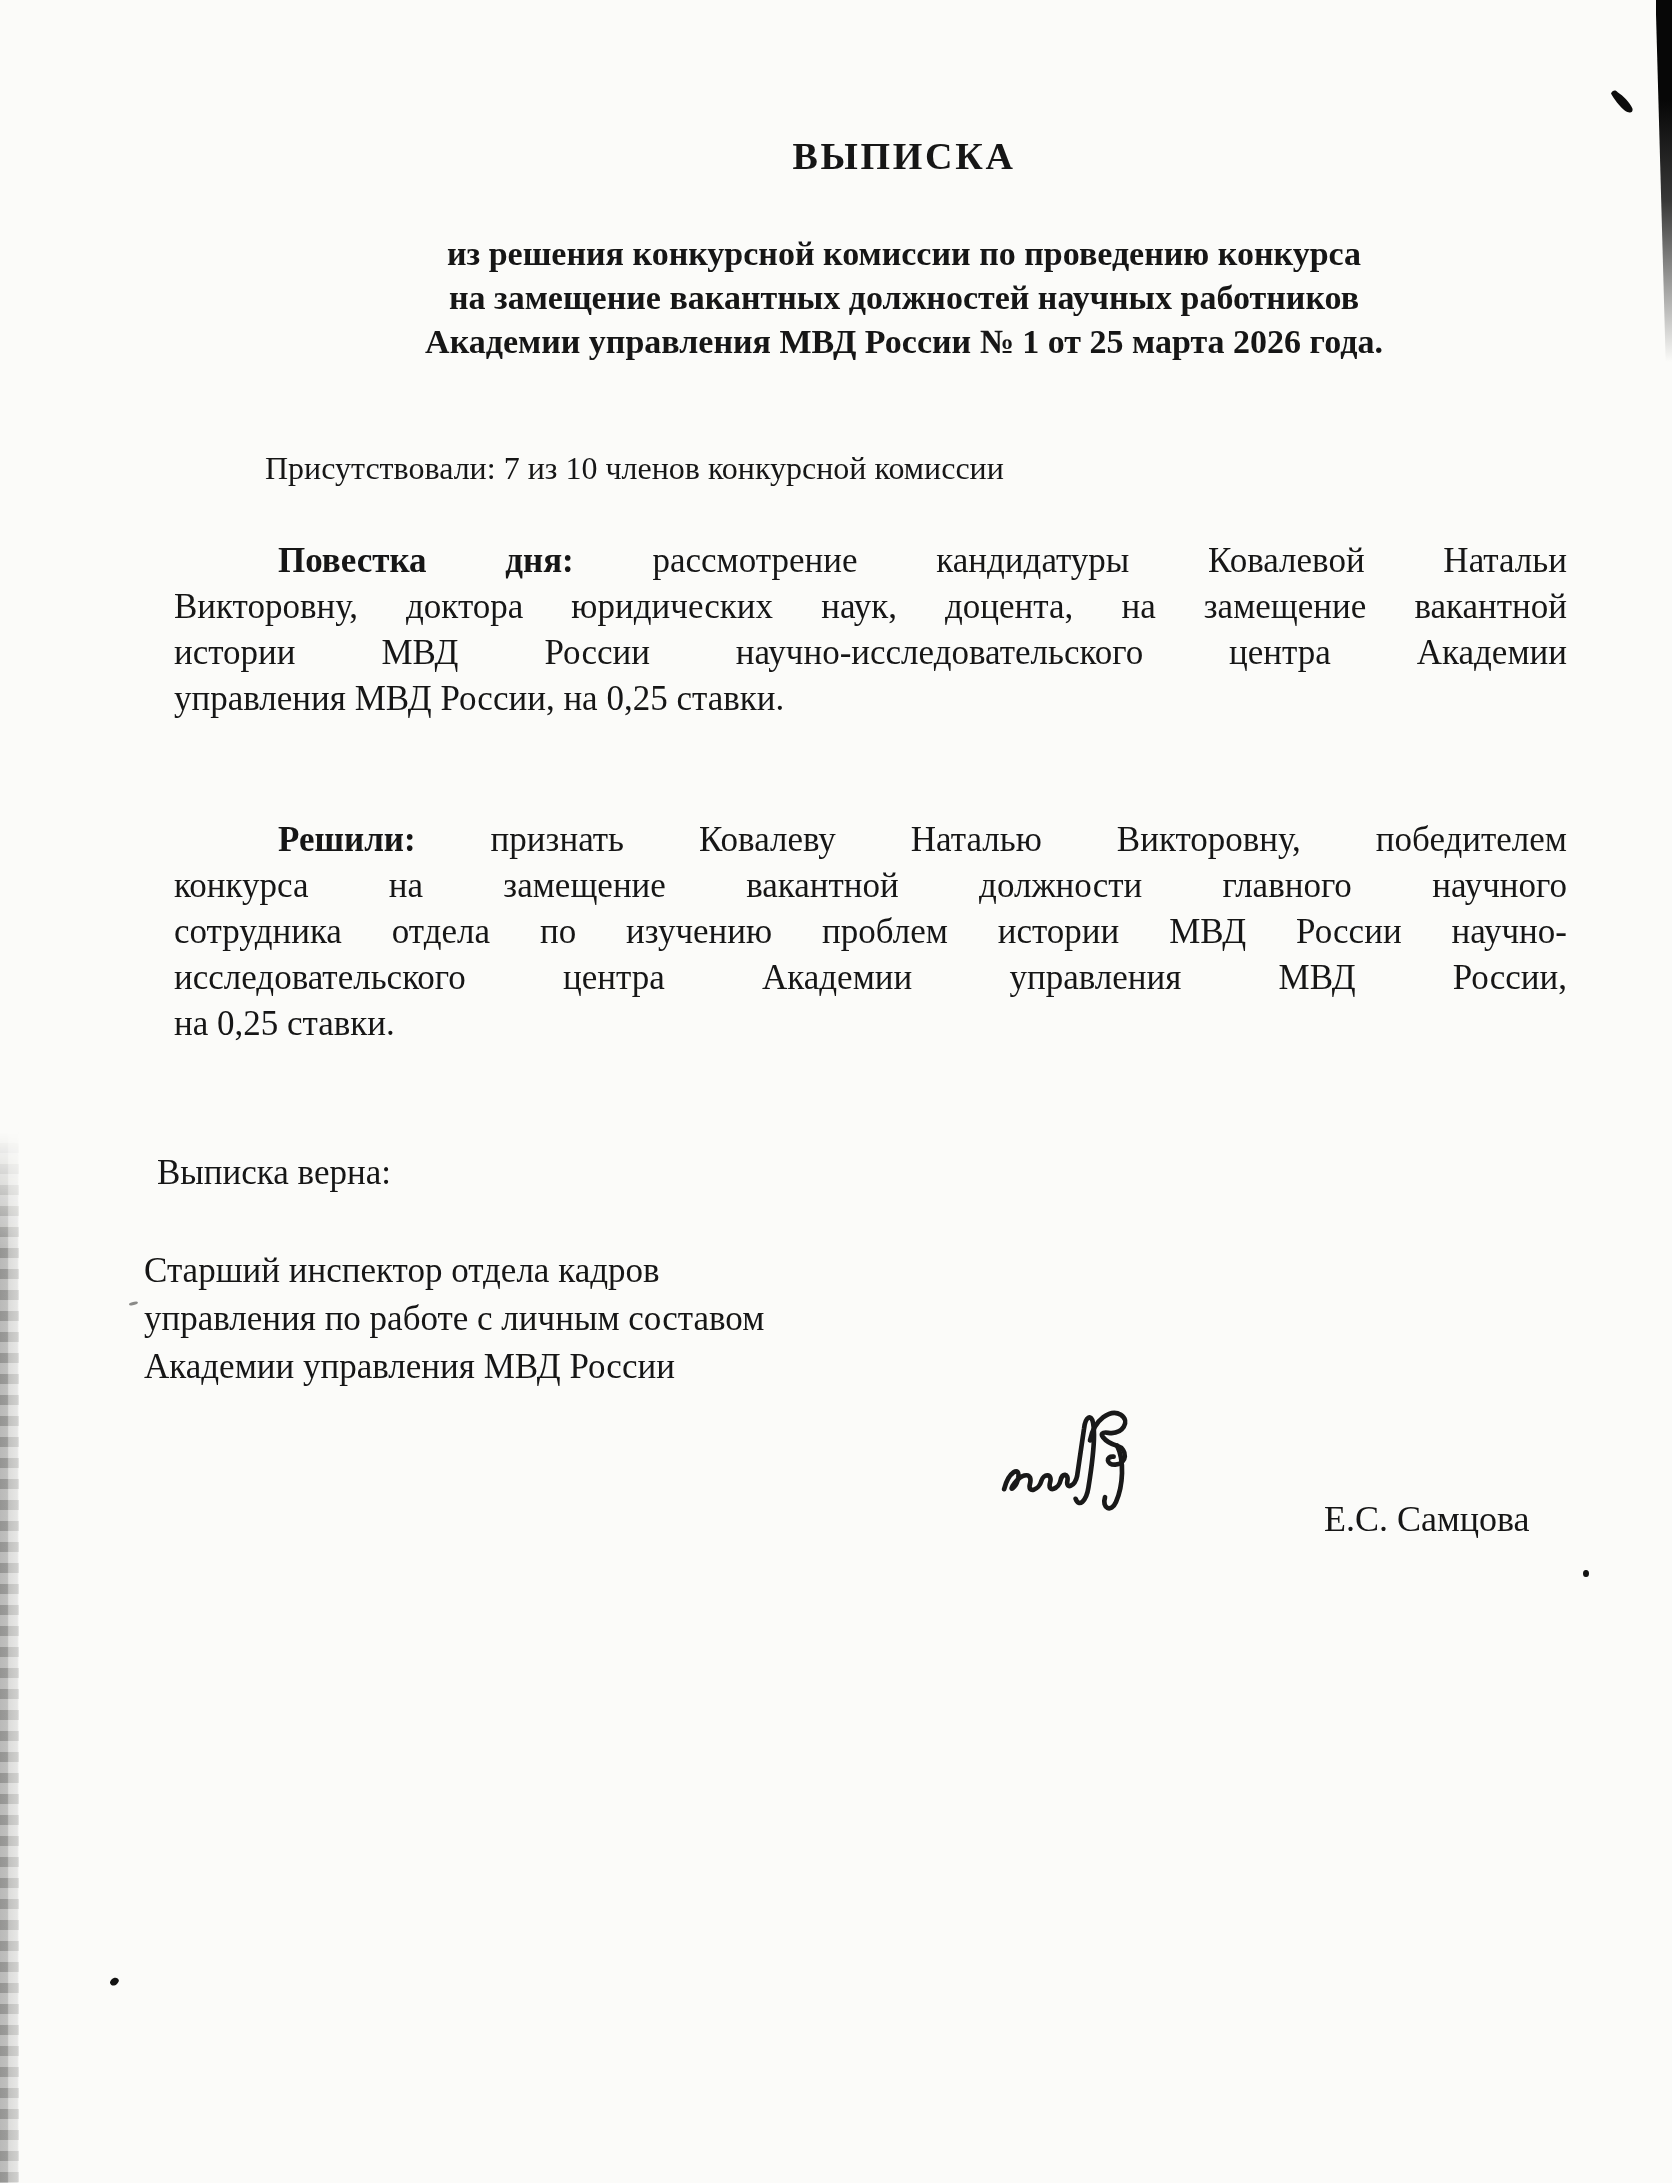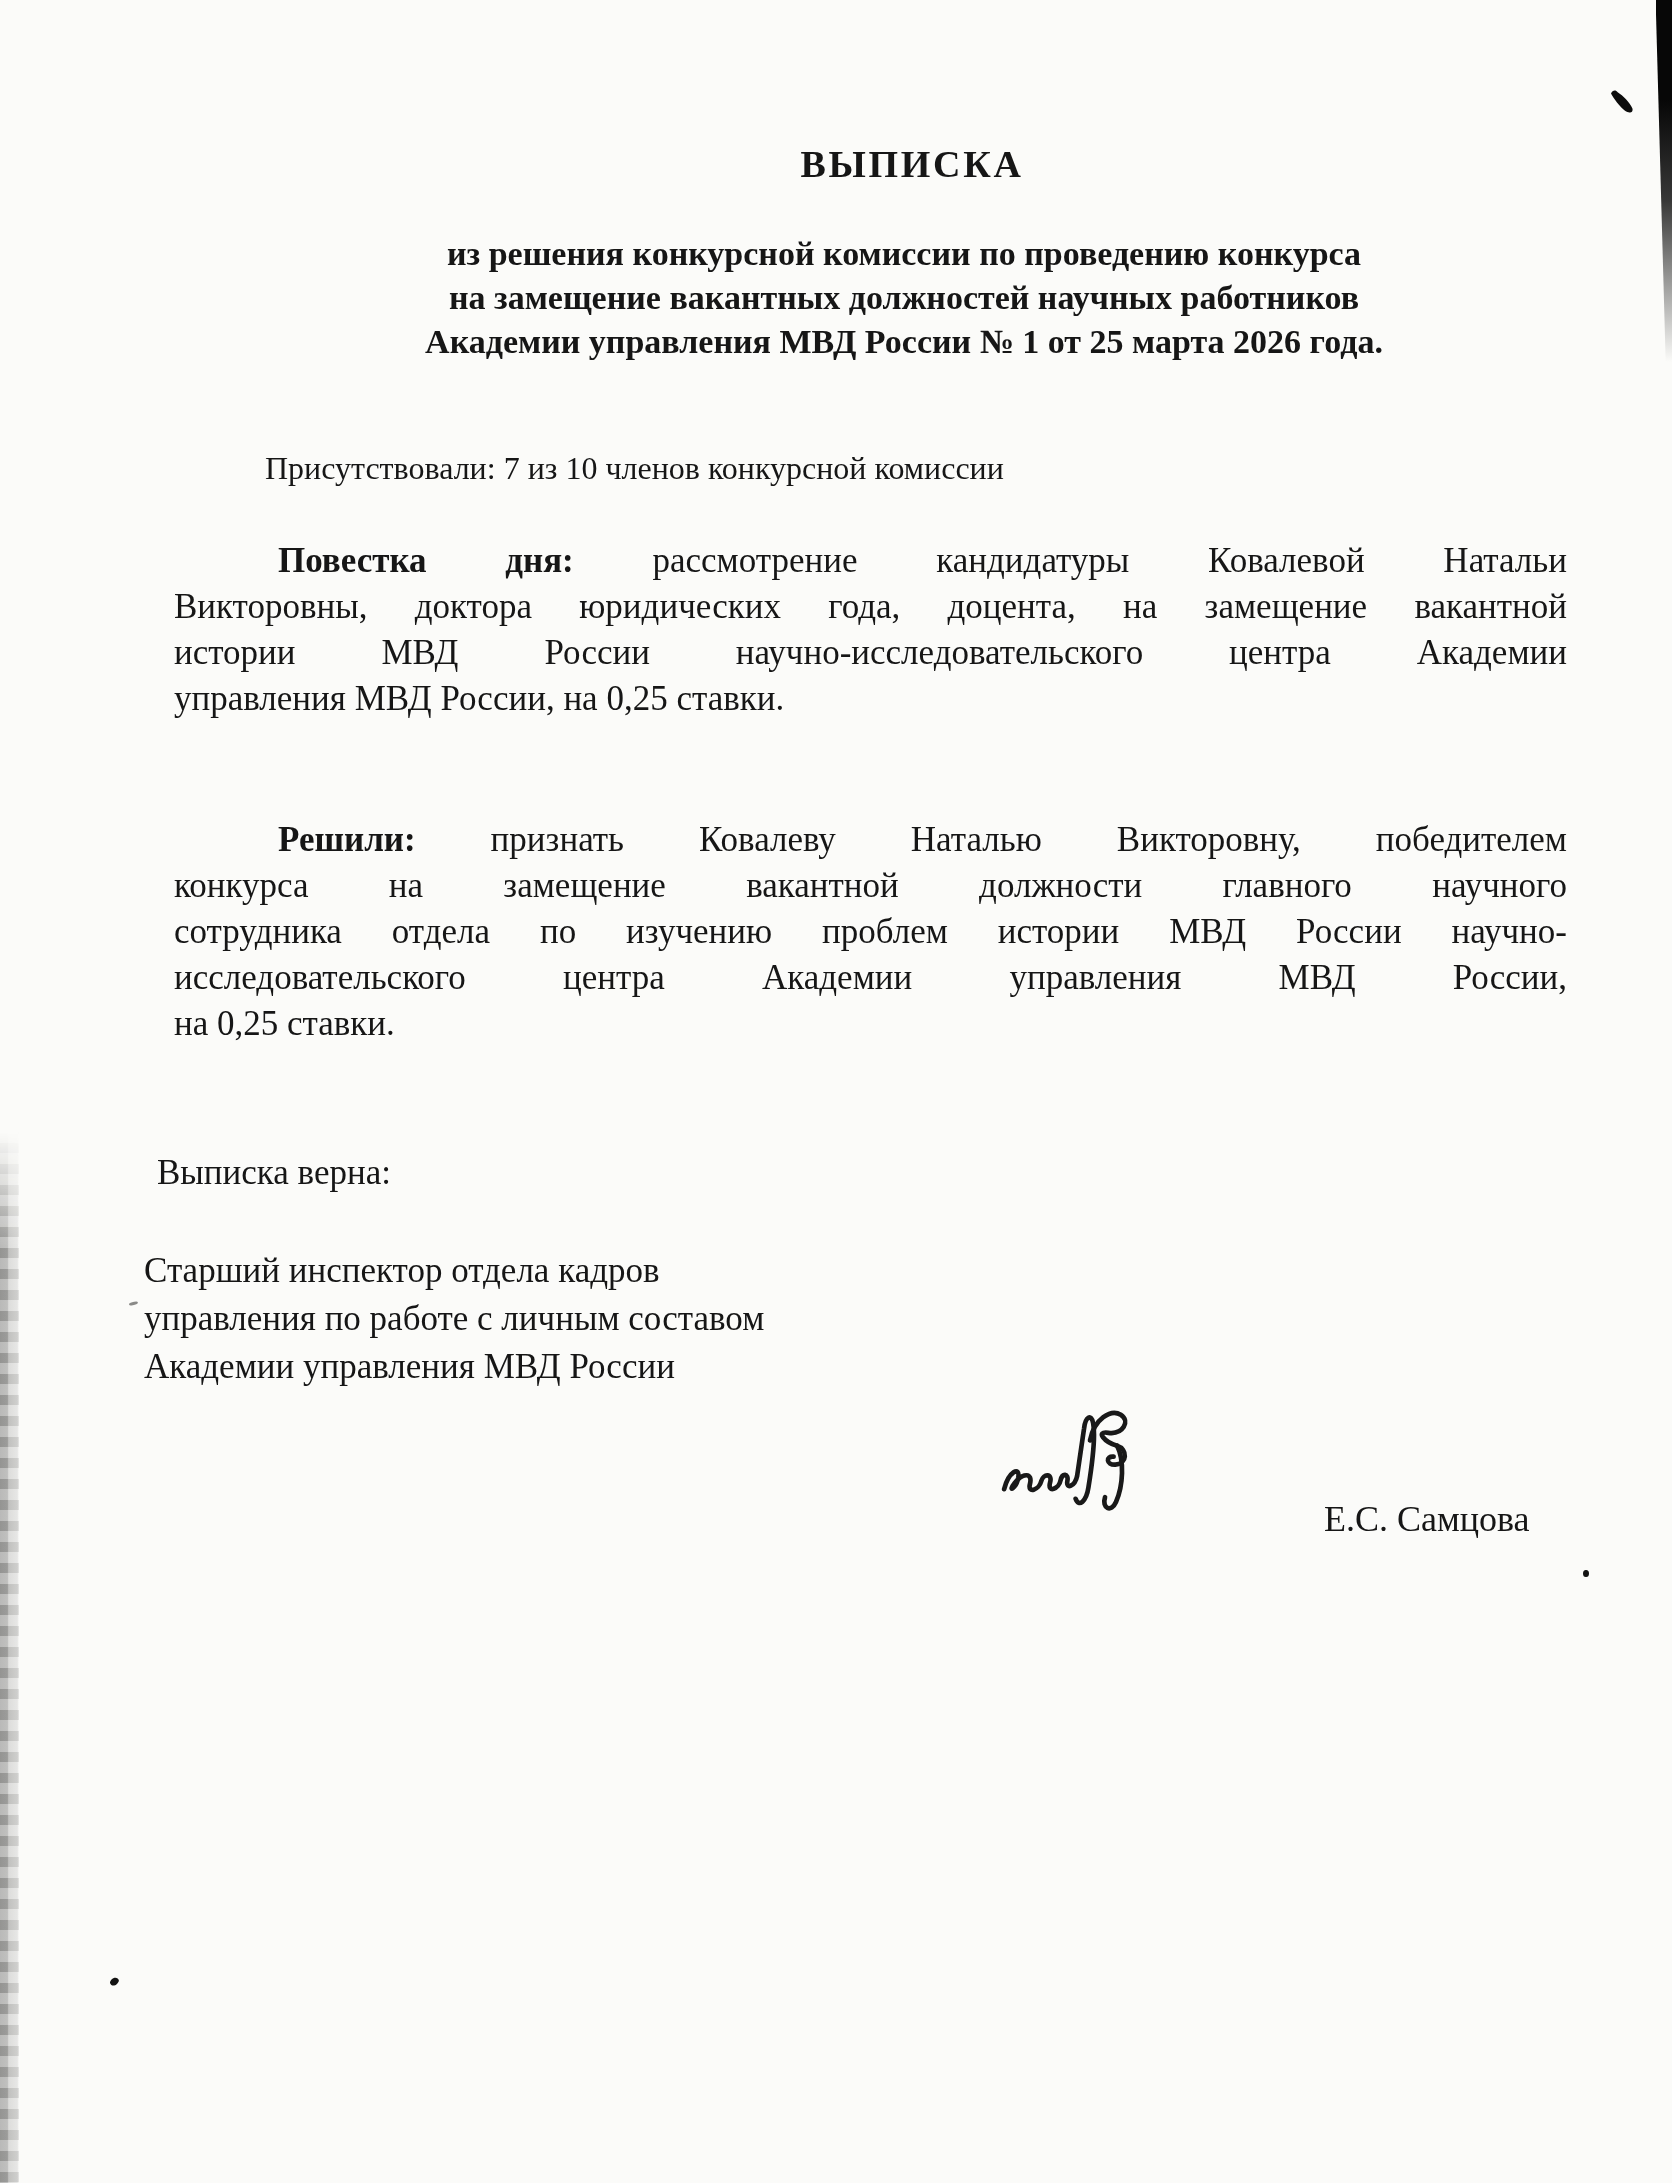--- a/index.html
+++ b/index.html
@@ -34,21 +34,21 @@
     background:linear-gradient(to bottom,#070707 0 100px,rgba(7,7,7,.8) 201px,rgba(7,7,7,0) 100%);
     clip-path:polygon(0% 0%,100% 0%,100% 100%,58% 100%);
   }
   .pen-mark{position:absolute;left:1609px;top:88px;width:28px;height:27px;}
   .speck{position:absolute;background:#121212;}
   .speck-1{left:111px;top:1977px;width:6.7px;height:8.7px;border-radius:60% 40% 55% 45%;transform:rotate(40deg);}
   .speck-2{left:1583px;top:1570px;width:6px;height:7.4px;border-radius:50%;}
   .speck-3{left:129px;top:1302px;width:8.7px;height:3.3px;background:#8a8a88;border-radius:40%;transform:rotate(-14deg);}
   
   .doc-title{
-    position:absolute;top:134px;left:201px;width:1406px;margin:8px;
+    position:absolute;top:134px;left:201px;width:1406px;margin:0;
     text-align:center;font-size:38px;font-weight:700;letter-spacing:2.7px;
   }
   .subtitle{
     position:absolute;top:232px;left:201px;width:1406px;
     text-align:center;font-weight:700;font-size:34px;line-height:44px;
   }
   .present{position:absolute;top:450px;left:265px;font-size:32px;}
   .para{position:absolute;left:174px;width:1393px;font-size:35px;}
   .para-agenda{top:538px;}
   .para-resolution{top:817px;}
@@ -83,21 +83,21 @@
   <div class="subtitle">
     <div>из решения конкурсной комиссии по проведению конкурса</div>
     <div>на замещение вакантных должностей научных работников</div>
     <div>Академии управления МВД России № 1 от 25 марта 2026 года.</div>
   </div>
 
   <div class="present">Присутствовали: 7 из 10 членов конкурсной комиссии</div>
 
   <div class="para para-agenda">
     <div class="jline findent"><span class="bold">Повестка дня:</span><span> рассмотрение кандидатуры Ковалевой Натальи</span></div>
-    <div class="jline">Викторовны, доктора юридических года, доцента, на замещение вакантной</div>
+    <div class="jline">Викторовну, доктора юридических наук, доцента, на замещение вакантной</div>
     <div class="jline">истории МВД России научно-исследовательского центра Академии</div>
     <div class="pline">управления МВД России, на 0,25 ставки.</div>
   </div>
 
   <div class="para para-resolution">
     <div class="jline findent"><span class="bold">Решили:</span><span> признать Ковалеву Наталью Викторовну, победителем</span></div>
     <div class="jline">конкурса на замещение вакантной должности главного научного</div>
     <div class="jline">сотрудника отдела по изучению проблем истории МВД России научно-</div>
     <div class="jline">исследовательского центра Академии управления МВД России,</div>
     <div class="pline">на 0,25 ставки.</div>

